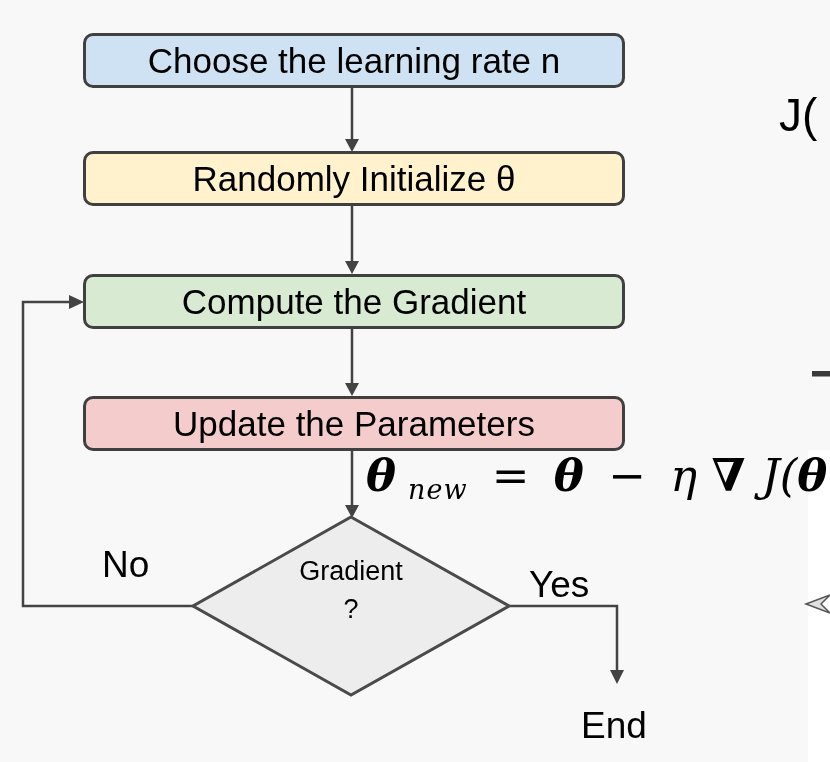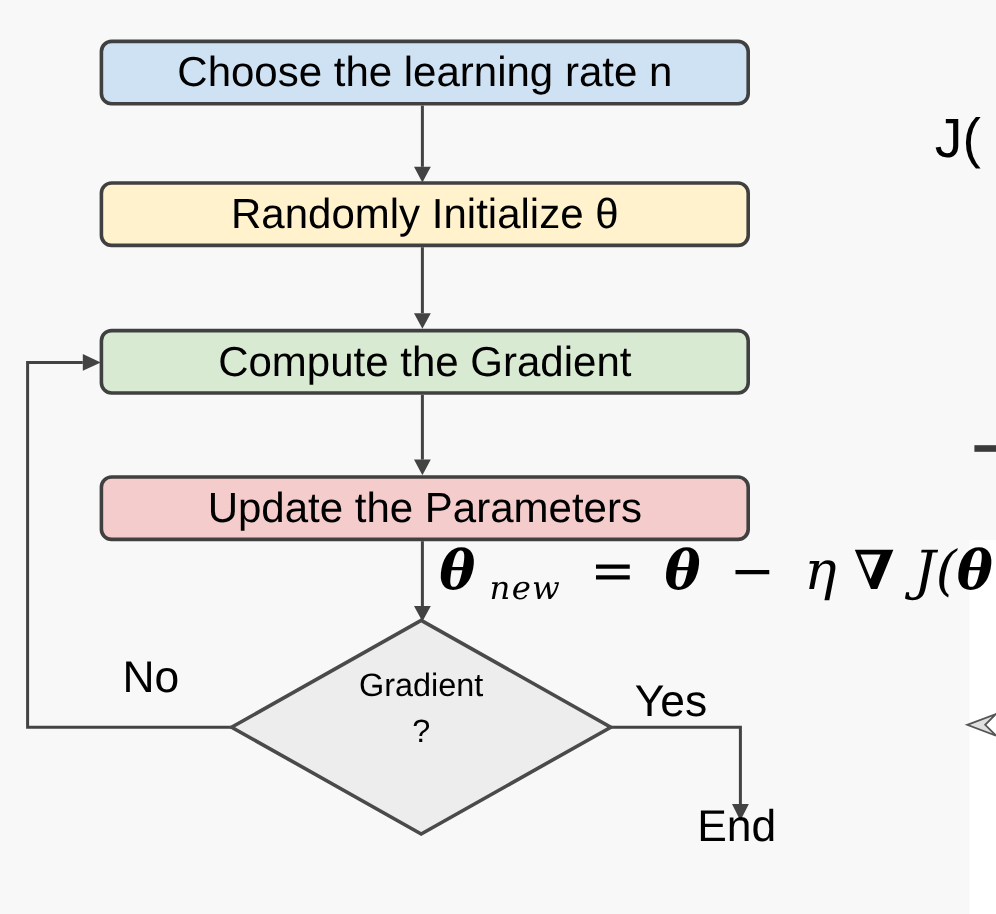--- a/index.html
+++ b/index.html
@@ -28,21 +28,21 @@
   .step-2{top:274px;background:#d9ead3;}
   .step-3{top:396px;background:#f4cccc;}
   .diamond-text{
     position:absolute;left:231px;top:552px;width:240px;
     text-align:center;font-size:27px;line-height:38px;
   }
   .diamond-text span{display:block;}
   .branch-label{position:absolute;font-size:37px;line-height:1;}
   .label-no{left:102px;top:546px;text-align:center;}
   .label-yes{left:529px;top:538px;margin-top:28px;}
-  .label-end{left:581px;top:670px;}
+  .label-end{left:581px;top:707px;}
   .formula{
     position:absolute;left:366px;top:453px;
     font-family:"DejaVu Serif",serif;
     font-size:45px;line-height:1;white-space:nowrap;
     font-style:italic;
   }
   .formula .bth{font-weight:bold;}
   .formula .sub{font-size:0.60em;vertical-align:-0.28em;letter-spacing:1px;margin-left:12px;}
   .formula .op{font-style:normal;margin:0 10px;}
   .formula .nabla{font-style:normal;font-weight:bold;margin-right:2px;}

